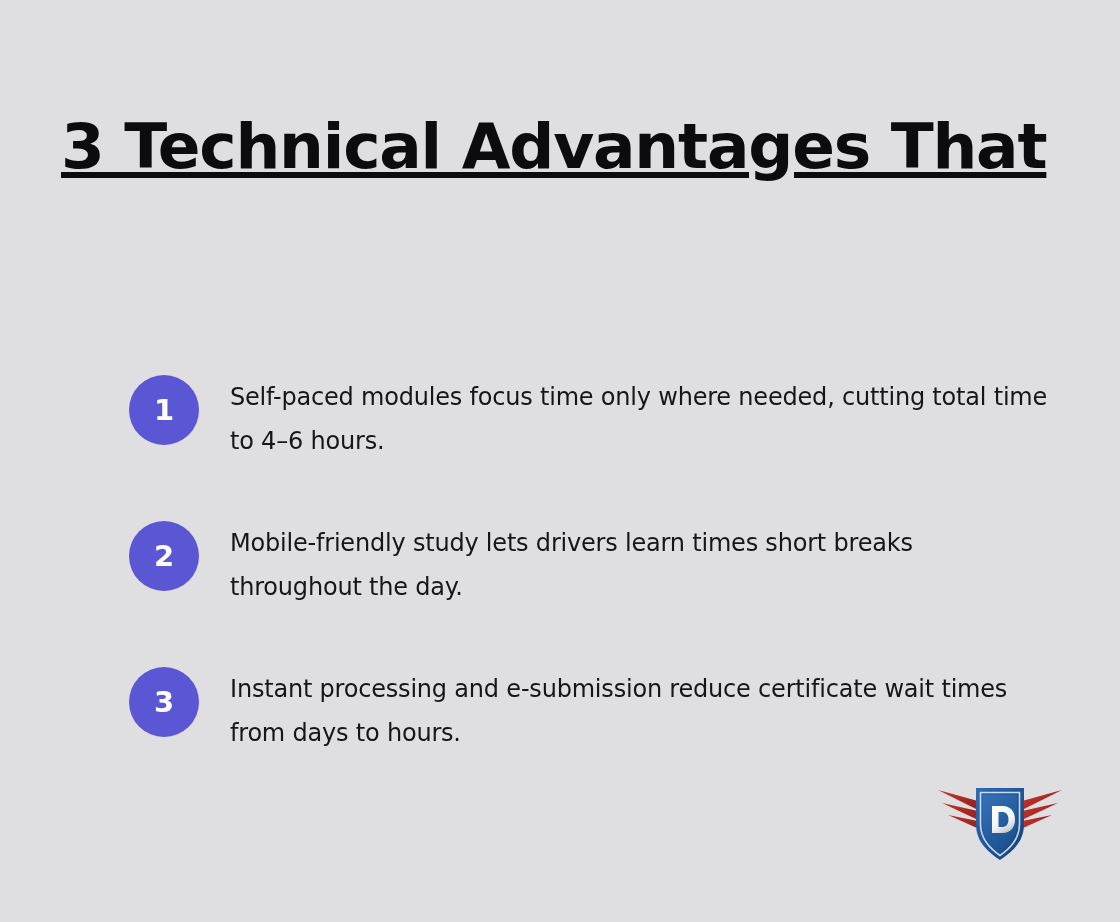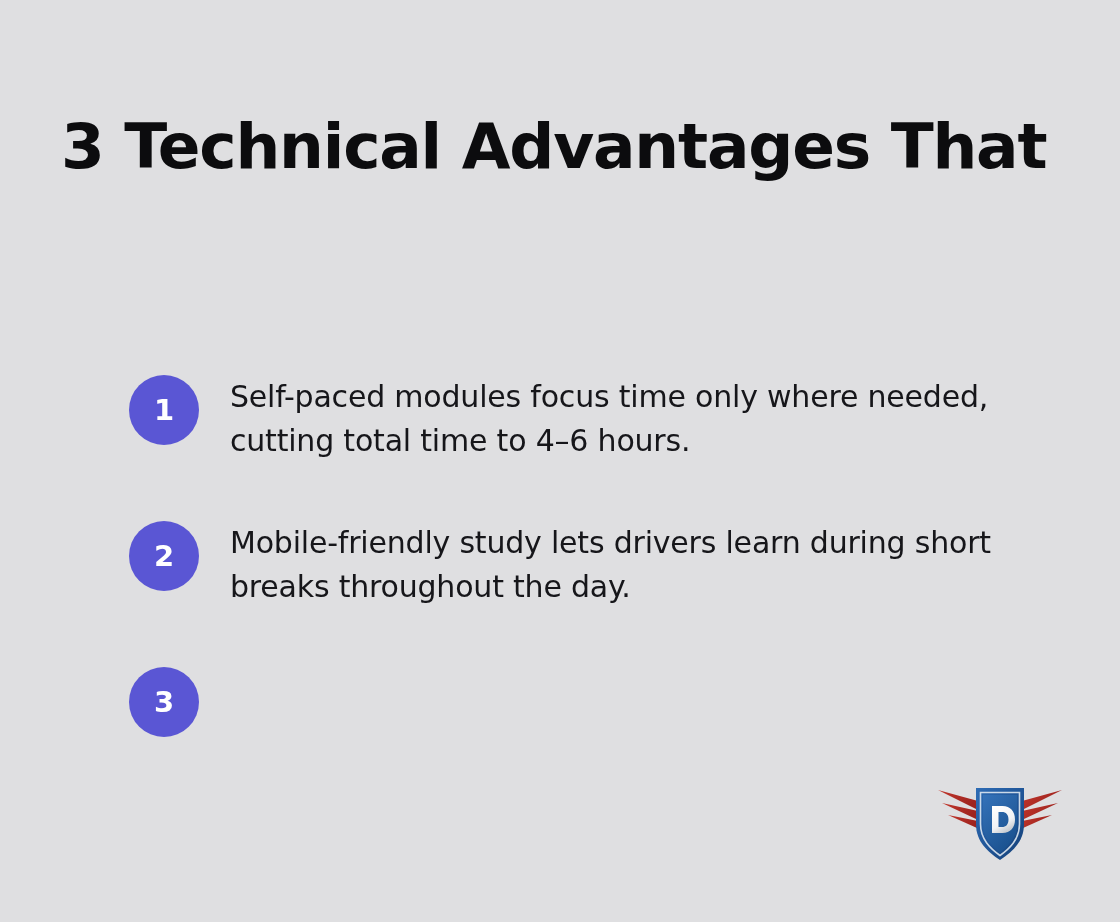--- a/index.html
+++ b/index.html
@@ -29,20 +29,21 @@
     width: 1000px;
   }
   .title-line {
     font-family: "DejaVu Sans", sans-serif;
     font-weight: 700;
     font-size: 63px;
     line-height: 86px;
     letter-spacing: -1.2px;
     color: #0c0c0e;
     white-space: nowrap;
+    text-decoration: underline;
   }
 
   
   .list-block {
     position: absolute;
     left: 129px;
     top: 375px;
     width: 930px;
   }
   .list-item {
@@ -69,21 +70,21 @@
     font-size: 29px;
     line-height: 1;
     margin-top: 0px;
     box-sizing: border-box;
   }
   .item-text {
     margin-left: 31px;
     padding-top: 0px;
     font-family: "DejaVu Sans", sans-serif;
     font-weight: 400;
-    font-size: 30px;
+    font-size: 24px;
     line-height: 44px;
     color: #16161a;
     max-width: 820px;
     letter-spacing: -0.2px;
   }
 
   
   .logo {
     position: absolute;
     left: 936px;
@@ -108,25 +109,26 @@
 
   <div class="list-block">
 
     <div class="list-item">
       <div class="badge">1</div>
       <div class="item-text">Self-paced modules focus time only where needed, cutting total time to 4–6 hours.</div>
     </div>
 
     <div class="list-item">
       <div class="badge">2</div>
-      <div class="item-text">Mobile-friendly study lets drivers learn during short breaks throughout the day.</div>
+      <div class="item-text">Mobile-friendly study lets drivers learn times short breaks throughout the day.</div>
     </div>
 
     <div class="list-item">
       <div class="badge">3</div>
+      <div class="item-text">Instant processing and e-submission reduce certificate wait times from days to hours.</div>
     </div>
 
   </div>
 
   <div class="logo">
     <svg viewBox="0 0 128 80" xmlns="http://www.w3.org/2000/svg">
       <defs>
         <linearGradient id="shieldGrad" x1="0" y1="0" x2="1" y2="1">
           <stop offset="0%" stop-color="#2e6cb5"></stop>
           <stop offset="55%" stop-color="#1f5496"></stop>

